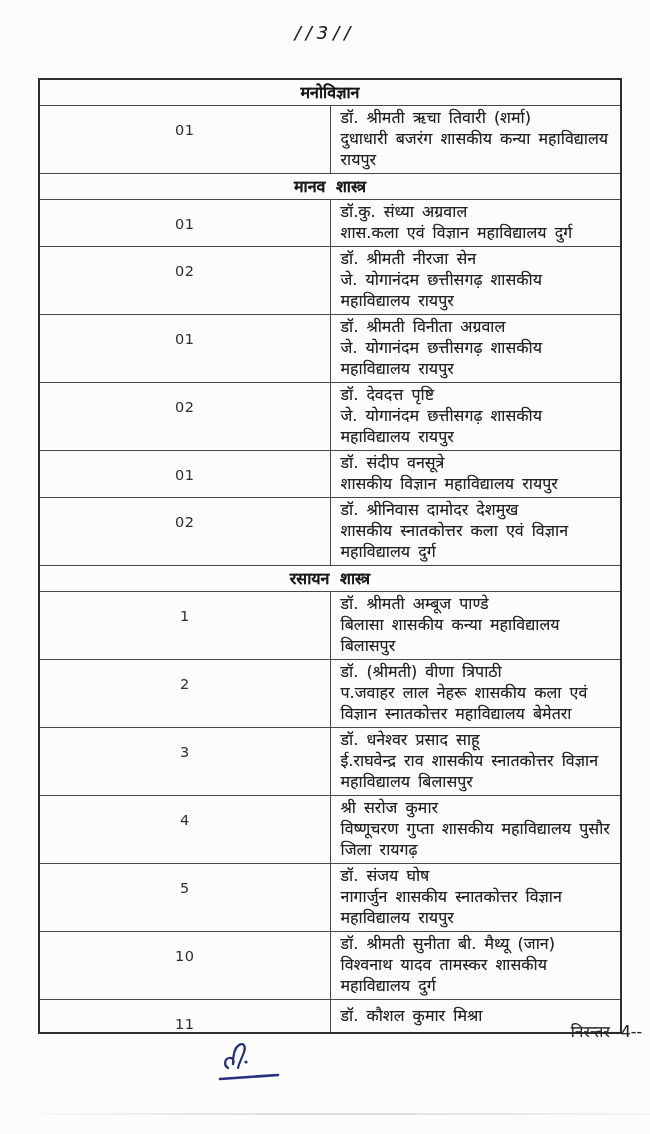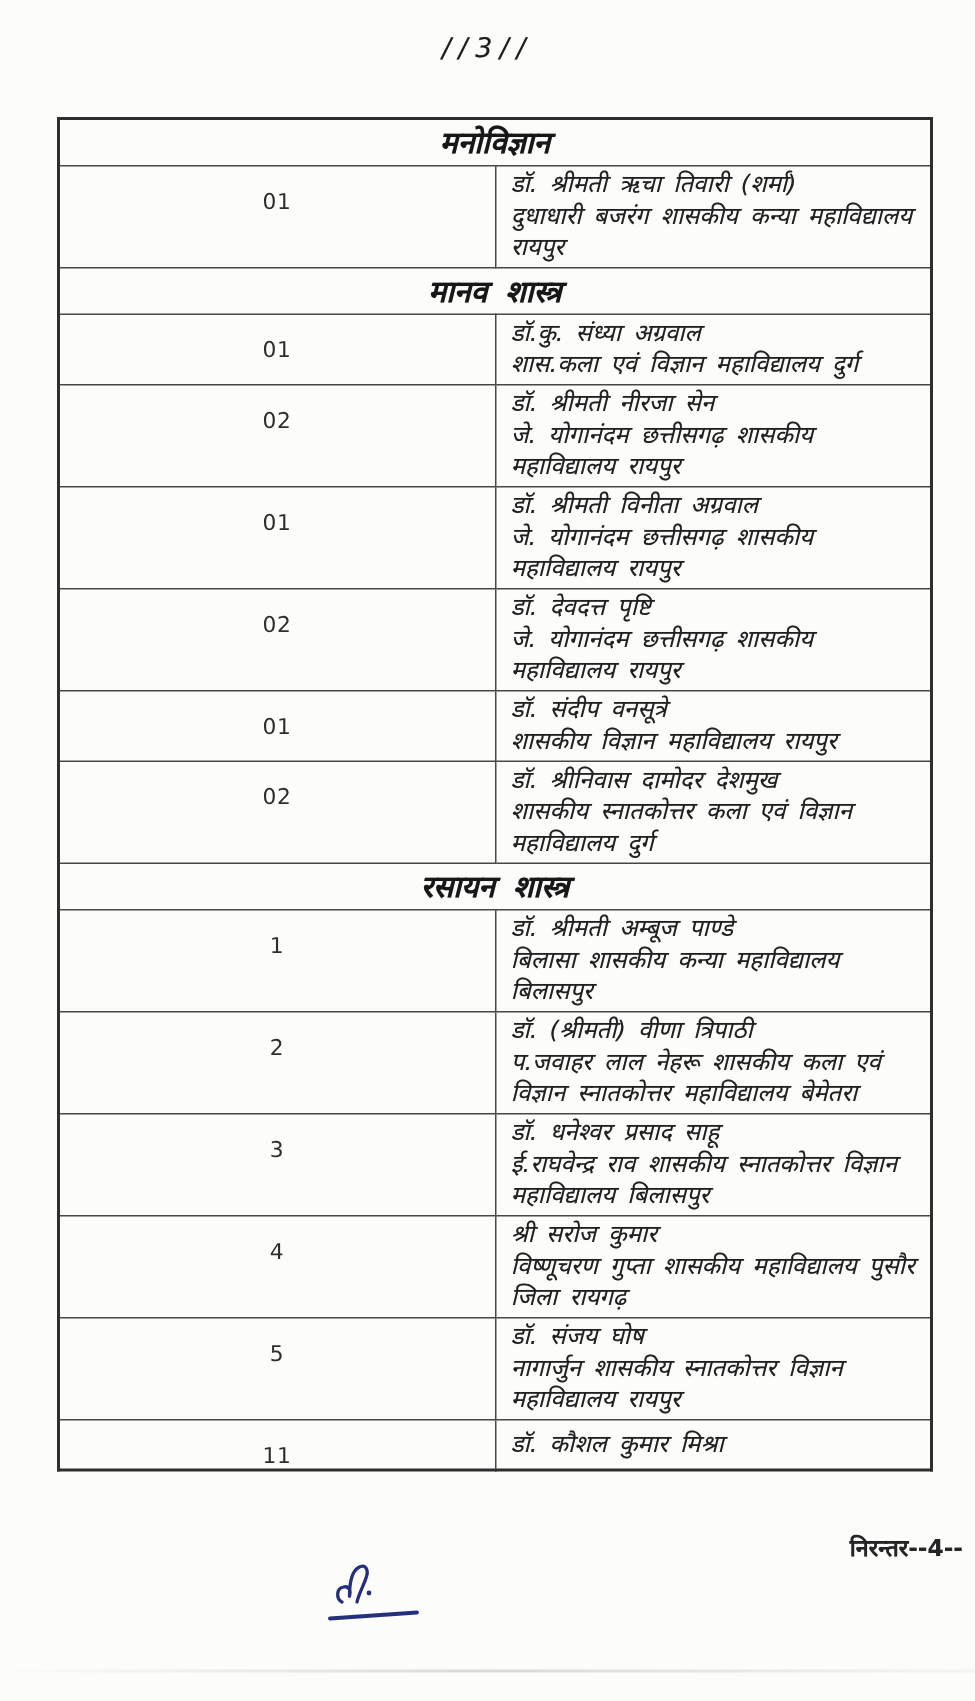--- a/index.html
+++ b/index.html
@@ -33,54 +33,52 @@
     border-collapse: collapse;
     table-layout: fixed;
     border: 2px solid #2e2e2e;
   }
   table.faculty td {
     border: 1px solid #474747;
   }
   tr.section-row td {
     text-align: center;
     font-weight: 700;
-    font-size: 20px;
+    font-size: 16px;
     padding: 1px 0 2px 0;
     word-spacing: 5px;
     color: #171717;
     text-shadow: 0 0 0.5px rgba(20,20,20,.45);
-    font-style: italic;
   }
   td.sno {
     width: 57px;
     text-align: center;
     vertical-align: top;
     font-size: 14.5px;
     padding-top: 16px;
     color: #2e2e2e;
     letter-spacing: 0.5px;
   }
   td.info {
     padding: 1px 6px 3px 10px;
     font-size: 16px;
     line-height: 21px;
     word-spacing: 3px;
     color: #202020;
     text-shadow: 0 0 0.5px rgba(30,30,30,.35);
   }
-  .name, .college { display: block; font-style: italic; }
+  .name, .college { display: block; }
   .continuation {
     position: absolute;
     top: 1020px;
     right: 8px;
     font-size: 15.5px;
     word-spacing: 1px;
     color: #242424;
     text-shadow: 0 0 0.5px rgba(30,30,30,.35);
-    font-weight: bold;
   }
   .signature {
     position: absolute;
     left: 212px;
     top: 1034px;
     width: 80px;
     height: 56px;
   }
   .scan-edge {
     position: absolute;
@@ -204,20 +202,27 @@
   </tr>
 
   <tr>
     <td class="sno">5</td>
     <td class="info">
       <span class="name">डॉ. संजय घोष</span>
       <span class="college">नागार्जुन शासकीय स्नातकोत्तर विज्ञान महाविद्यालय रायपुर</span>
     </td>
   </tr>
 
+  <tr>
+    <td class="sno">10</td>
+    <td class="info">
+      <span class="name">डॉ. श्रीमती सुनीता बी. मैथ्यू (जान)</span>
+      <span class="college">विश्वनाथ यादव तामस्कर शासकीय महाविद्यालय दुर्ग</span>
+    </td>
+  </tr>
 
   <tr>
     <td class="sno">11</td>
     <td class="info">
       <span class="name">डॉ. कौशल कुमार मिश्रा</span>
 
     </td>
   </tr>
 
 </tbody>

